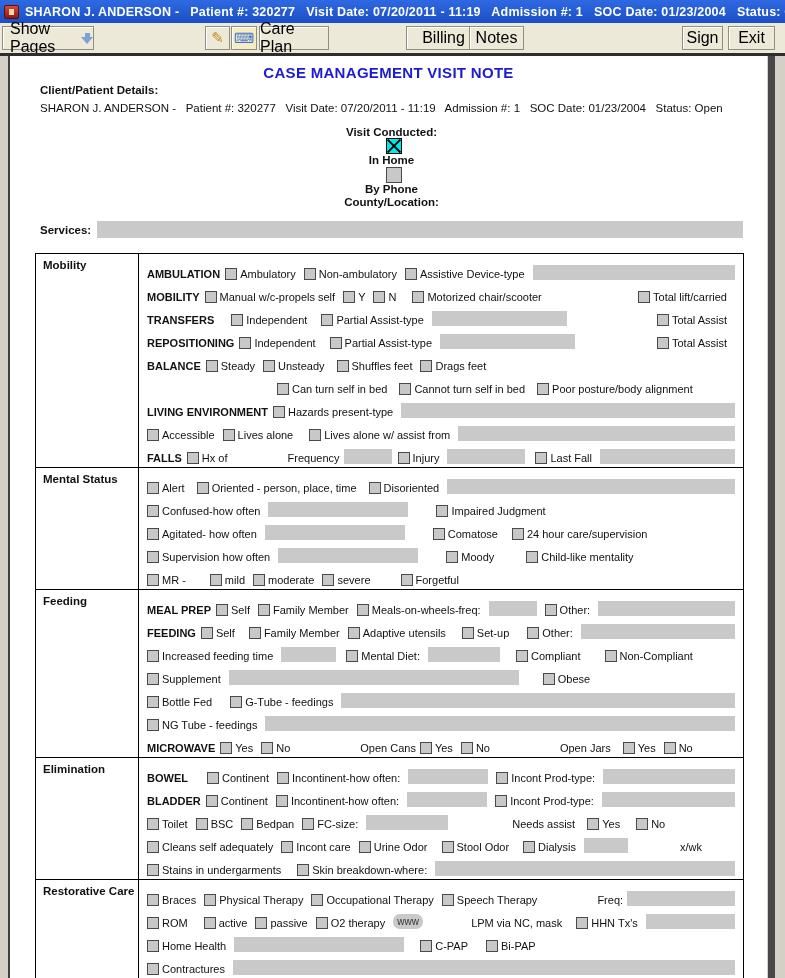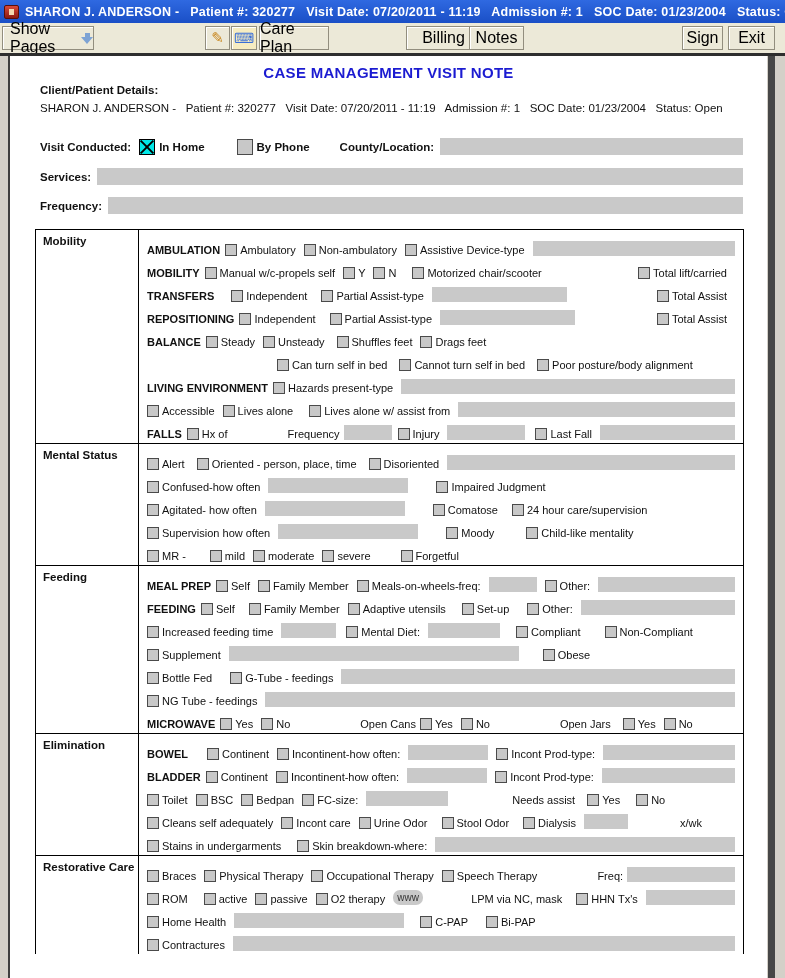--- a/index.html
+++ b/index.html
@@ -36,21 +36,21 @@
   
   .right-bar { position:absolute; top:56px; right:10px; bottom:0; width:7px; background:#474747; }
   .panel { position:absolute; top:56px; left:8px; right:18px; bottom:0; background:#fff;
     border-left:2px solid #3f3f3f; overflow:hidden; }
 
   .form-title { text-align:center; margin-top:8px; font-size:15px; font-weight:bold; color:#1b1bd1; letter-spacing:.3px; }
   .client-label { margin:3px 0 0 30px; font-size:11.5px; font-weight:bold; color:#111; }
   .client-details { margin:6px 0 0 30px; font-size:11.5px; color:#111; white-space:pre; }
 
   .hdr-row { display:flex; align-items:center; margin:0 24px 0 30px; font-size:11.5px; font-weight:bold; color:#111; white-space:nowrap; }
-  .visit-row { margin-top:24px; }
+  .visit-row { margin-top:12px;flex-direction:column; }
   .svc-row { margin-top:13px; }
   .freq-row { margin-top:12px; }
   .hcb { width:16px; height:16px; background:#c8c8c8; border:1px solid #4a4a4a; margin:0 4px 0 8px; flex:none; }
   .hcb.checked { background:#00e8e8; border:1px solid #000; position:relative; }
   .hcb.checked::before, .hcb.checked::after { content:""; position:absolute; left:-2px; top:6px; width:18px; height:2px; background:#000; }
   .hcb.checked::before { transform:rotate(45deg); }
   .hcb.checked::after { transform:rotate(-45deg); }
   .hinput { background:#c9c9c9; height:17px; flex:1; margin-left:6px; }
 
   
@@ -113,24 +113,20 @@
     <span class="sp" style="width:30px"></span>
     <span>County/Location:</span>
     <span class="hinput"></span>
   </div>
 
   <div class="hdr-row svc-row">
     <span>Services:</span>
     <span class="hinput"></span>
   </div>
 
-  <div class="hdr-row freq-row">
-    <span>Frequency:</span>
-    <span class="hinput"></span>
-  </div>
 
   <div class="form-table">
       <div class="sec">
         <div class="sec-label">Mobility</div>
         <div class="sec-body">
           <div class="line">
             <span class="bl">AMBULATION</span>
             <span class="cb"></span>
             <span class="cl">Ambulatory</span>
             <span class="cb"></span>

